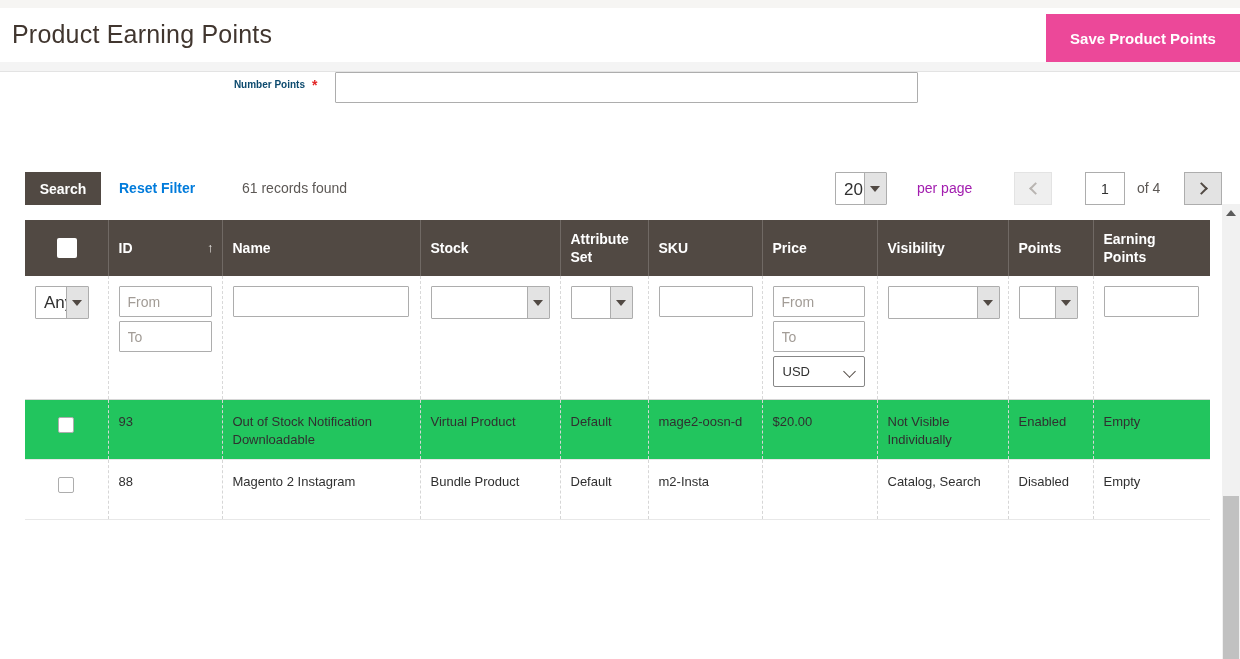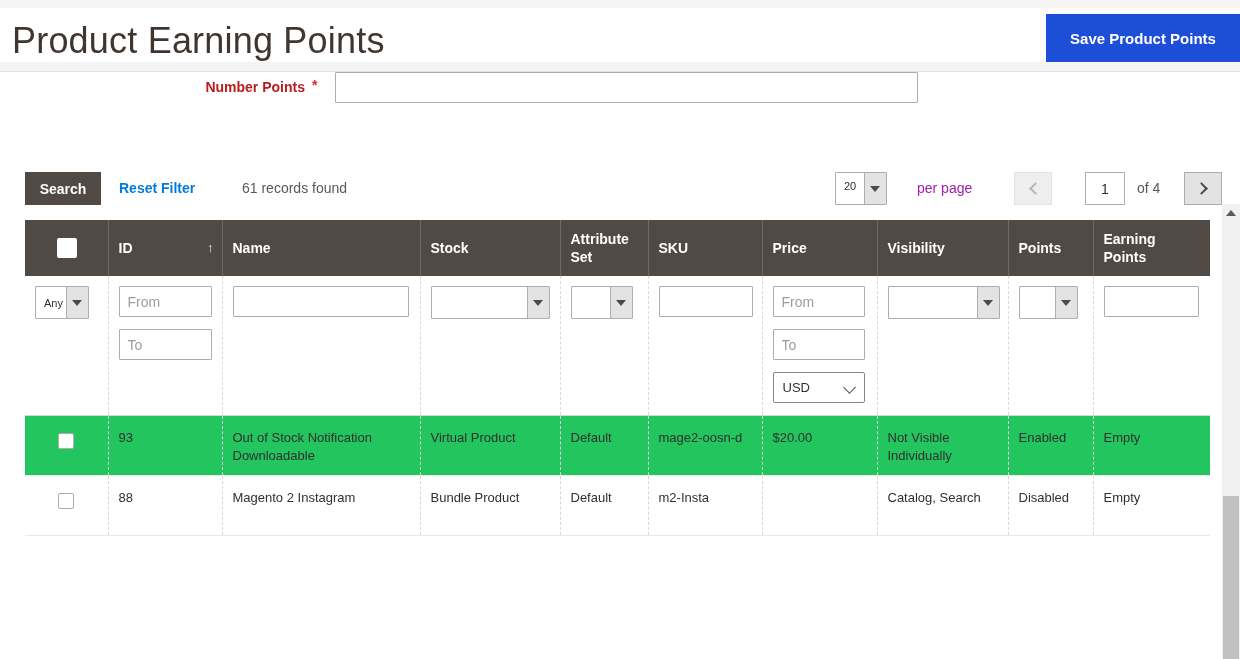--- a/index.html
+++ b/index.html
@@ -2,27 +2,27 @@
 <html><head>
 <meta charset="utf-8">
 <style>
   * { margin:0; padding:0; box-sizing:border-box; }
   html,body { width:1240px; height:659px; overflow:hidden; }
   body { font-family:"Liberation Sans", sans-serif; background:#ffffff; color:#303030; position:relative; }
   .abs { position:absolute; }
 
   
   .top-strip { left:0; top:0; width:1240px; height:8px; background:#f6f5f3; }
-  .page-title { left:12px; top:20px; font-size:36px; font-weight:400; color:#41362f; letter-spacing:.2px; }
-  .save-btn { left:1046px; top:14px; width:194px; height:48px; background:#1d4ed8; border:none; color:#fff;
+  .page-title { left:12px; top:20px; font-size:25px; font-weight:400; color:#41362f; letter-spacing:.2px; }
+  .save-btn { left:1046px; top:14px; width:194px; height:48px; background:#ec4899; border:none; color:#fff;
               font-family:"Liberation Sans",sans-serif; font-size:15px; font-weight:700; cursor:pointer; }
   .band { left:0; top:62px; width:1240px; height:10px; background:#f4f4f4; border-bottom:1px solid #e3e3e3; }
 
   
-  .np-label { left:0; top:79px; width:305px; text-align:right; font-size:14px; font-weight:700; color:#b91c1c; }
+  .np-label { left:0; top:79px; width:305px; text-align:right; font-size:10px; font-weight:700; color:#0c4a6e; }
   .np-req   { left:312px; top:77px; font-size:14px; font-weight:700; color:#e22626; }
   .np-input { left:335px; top:72px; width:583px; height:31px; border:1px solid #adadad; border-radius:1px;
               padding:0 9px; font-size:14px; font-family:"Liberation Sans",sans-serif; color:#303030; }
 
   
   .search-btn { left:25px; top:172px; width:76px; height:33px; background:#514943; border:1px solid #514943;
                 color:#fff; font-size:14px; font-weight:600; font-family:"Liberation Sans",sans-serif; cursor:pointer; }
   .reset-link { left:119px; top:180px; font-size:14px; font-weight:600; color:#007bdb; text-decoration:none; cursor:pointer; }
   .records { left:242px; top:180px; font-size:14px; color:#5c5855; }
   .perpage-sel { left:835px; top:172px; width:52px; height:33px; }
@@ -46,23 +46,23 @@
   thead th:first-child { border-left:none; text-align:center; }
   .sort-arrow { float:right; font-weight:400; font-size:13px; color:#f1efed; }
   .hdr-check { display:inline-block; width:20px; height:20px; background:#fff; border-radius:2px; vertical-align:middle; cursor:pointer; }
 
   tr.filter-row td { background:#fff; vertical-align:top; padding:10px 10px 12px 10px; height:114px;
                      border-left:1px dashed #d9d9d9; border-bottom:1px solid #d6d6d6; }
   tr.filter-row td:first-child { border-left:none; }
   .tin { display:block; border:1px solid #adadad; border-radius:1px; height:31px; padding:0 8px;
          font-size:14px; font-family:"Liberation Sans",sans-serif; color:#303030; width:100%; }
   .tin::placeholder { color:#a29c96; opacity:1; }
-  .stack { margin-top:12px; }
+  .stack { margin-top:4px; }
   .msel { display:flex; border:1px solid #adadad; border-radius:1px; background:#fff; height:33px; cursor:pointer; }
-  .msel .txt { flex:1; padding:7px 8px 0 8px; font-size:11px; color:#303030; overflow:hidden; white-space:nowrap; }
+  .msel .txt { flex:1; padding:7px 8px 0 8px; font-size:17px; color:#303030; overflow:hidden; white-space:nowrap; }
   .msel .arr { width:22px; background:#e3e3e3; border-left:1px solid #adadad; position:relative; flex:none; }
   .msel .arr::after { content:""; position:absolute; left:5px; top:13px; border:5px solid transparent; border-top:6px solid #514943; }
   .nsel { position:relative; border:1px solid #878787; border-radius:2px; background:#fff; height:31px;
           padding:6px 0 0 9px; font-size:13px; color:#303030; cursor:pointer; }
   .nsel::after { content:""; position:absolute; right:10px; top:10px; width:8px; height:8px;
                  border-right:1.5px solid #514943; border-bottom:1.5px solid #514943; transform:rotate(45deg); }
 
   tbody td { font-size:13px; color:#303030; vertical-align:top; padding:13px 10px 8px 10px; height:60px;
              border-left:1px dashed #d6d6d6; border-bottom:1px solid #e8e8e8; line-height:18px; background:#fff; }
   tbody td:first-child { border-left:none; text-align:center; }

